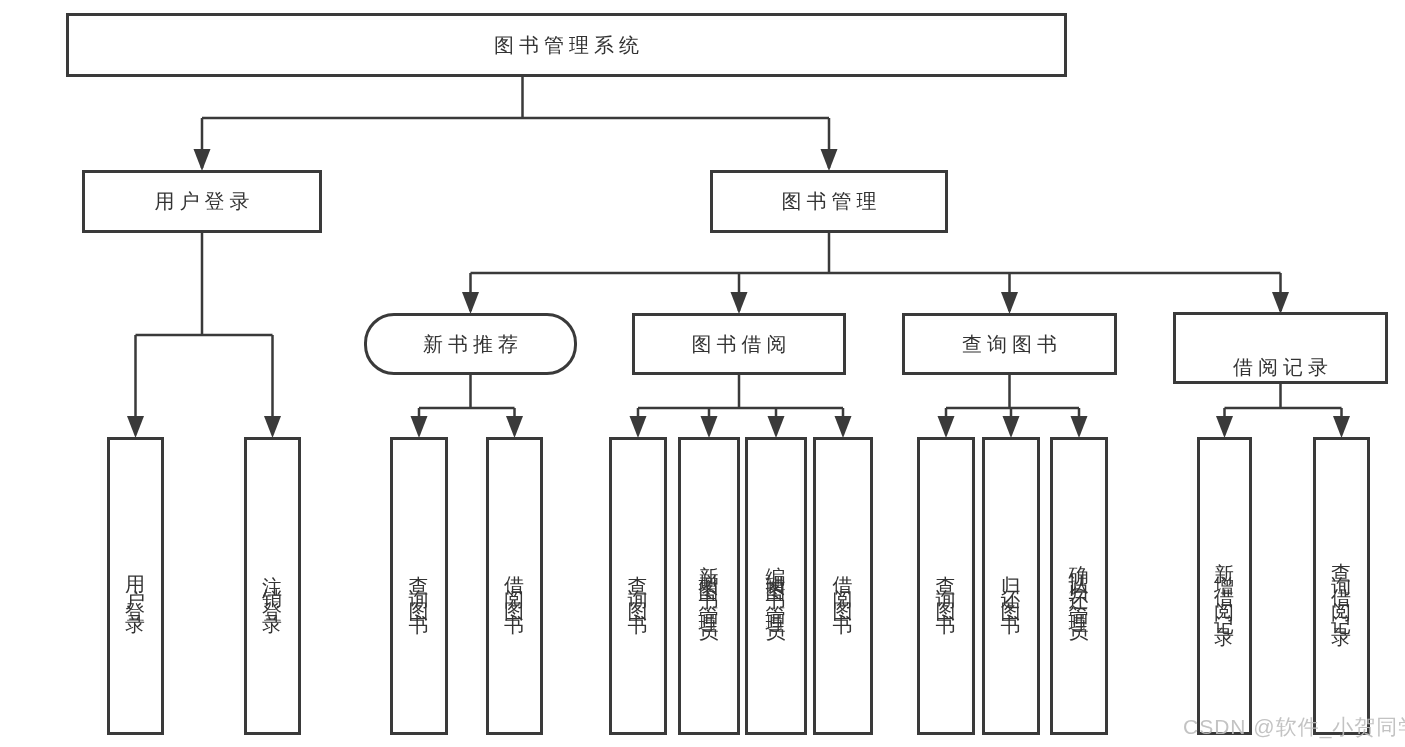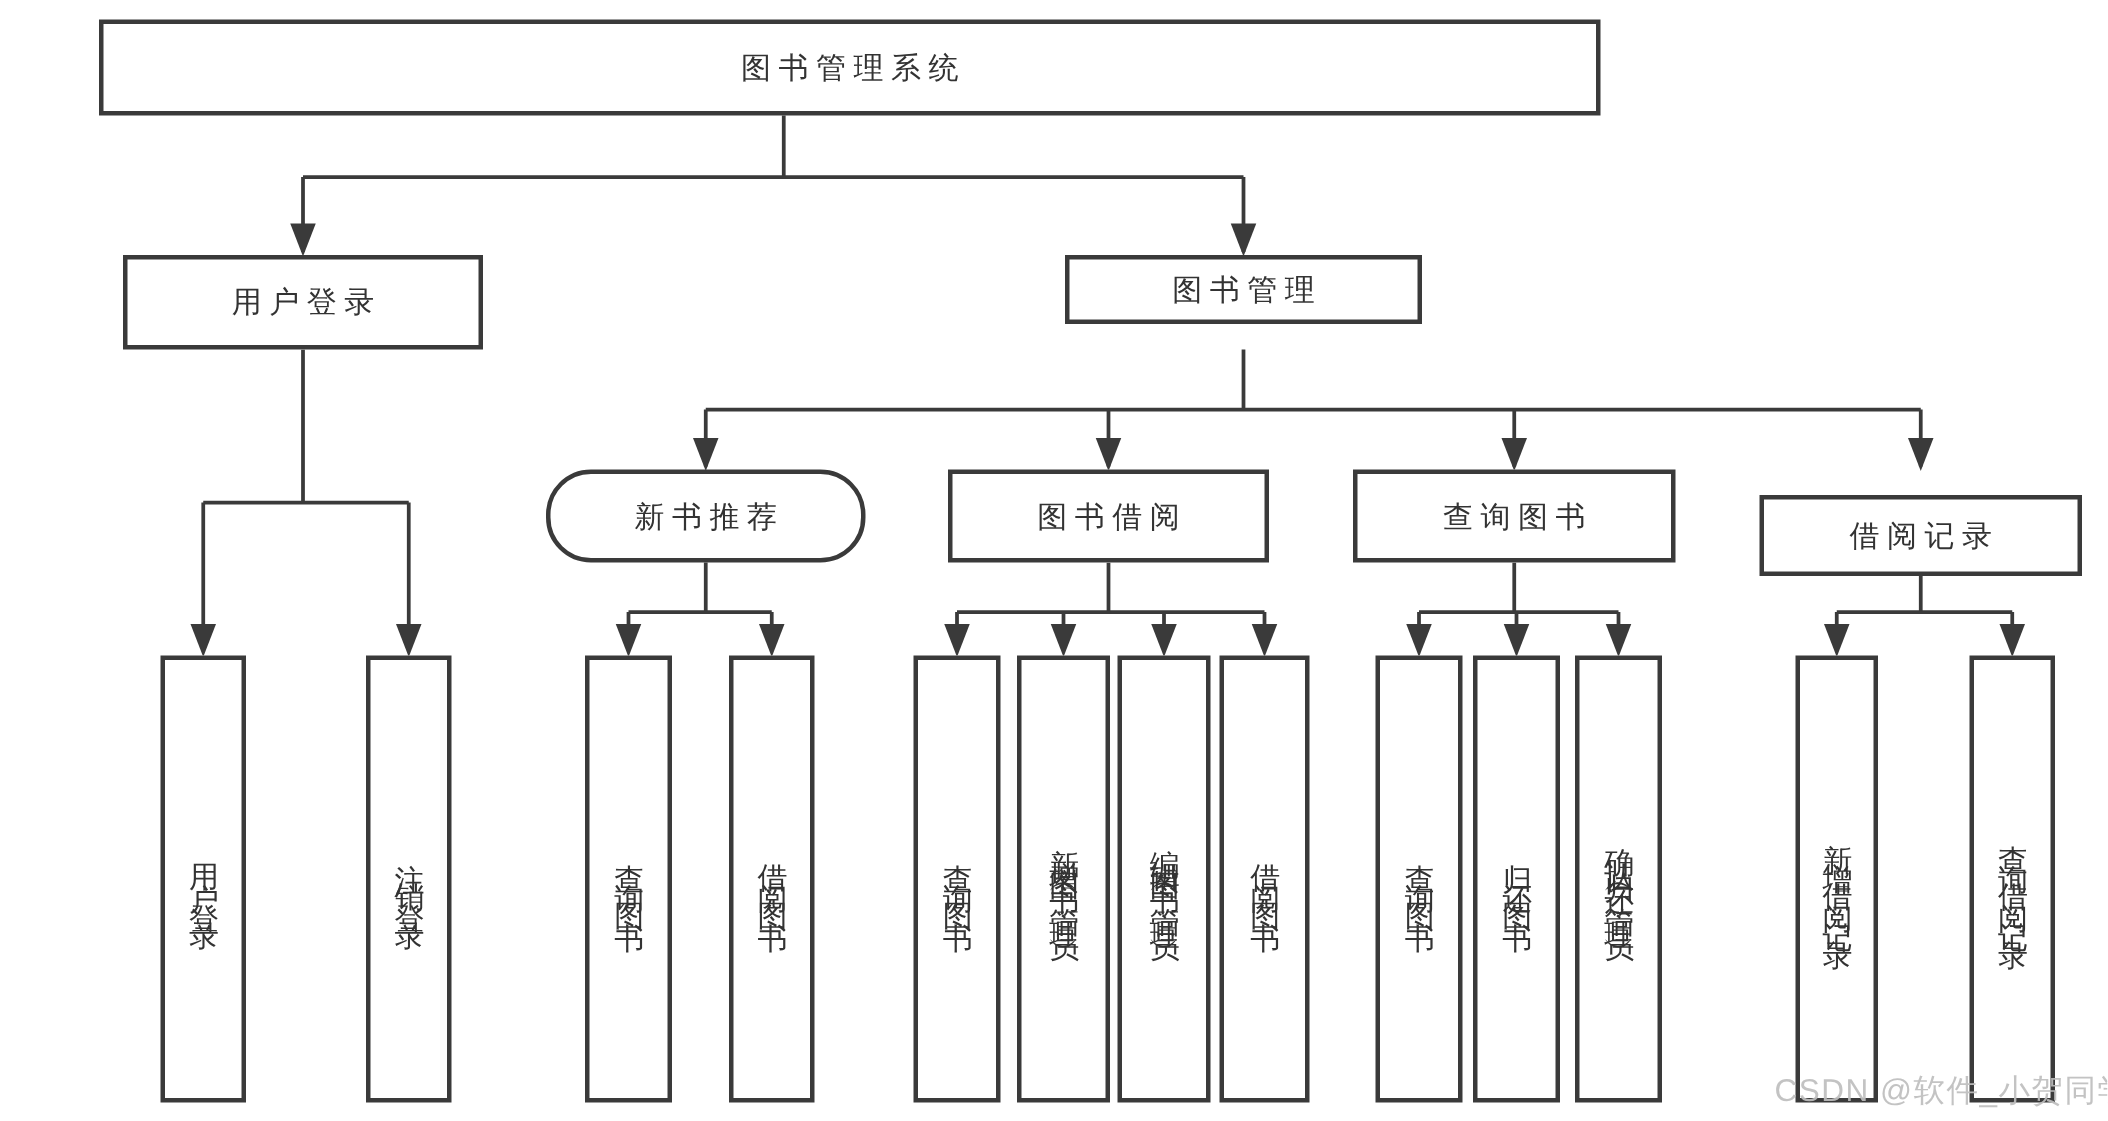--- a/index.html
+++ b/index.html
@@ -93,34 +93,34 @@
     </g>
   </svg>
 
   <div class="node h" style="left:22px; top:13px; width:1001px; height:64px;margin-left:44px;">
     <span>图书管理系统</span>
   </div>
 
   <div class="node h" style="left:82px; top:170px; width:240px; height:63px;">
     <span>用户登录</span>
   </div>
-  <div class="node h" style="left:710px; top:170px; width:238px; height:46px;">
+  <div class="node h" style="left:710px; top:170px; width:238px; height:63px;">
     <span>图书管理</span>
   </div>
 
   <div class="node h" style="left:364px; top:313px; width:213px; height:62px;border-radius:30px;">
     <span>新书推荐</span>
   </div>
   <div class="node h" style="left:632px; top:313px; width:214px; height:62px;text-align:right;">
     <span>图书借阅</span>
   </div>
   <div class="node h" style="left:902px; top:313px; width:215px; height:62px;">
     <span>查询图书</span>
   </div>
-  <div class="node h" style="left:1173px; top:330px; width:215px; height:54px;">
+  <div class="node h" style="left:1173px; top:312px; width:215px; height:72px;align-items:flex-end;">
     <span>借阅记录</span>
   </div>
 
   <div class="node v" style="left:107px; top:437px; width:57px; height:298px;">
     <span>用户登录</span>
   </div>
   <div class="node v" style="left:244px; top:437px; width:57px; height:298px;">
     <span>注销登录</span>
   </div>
 

